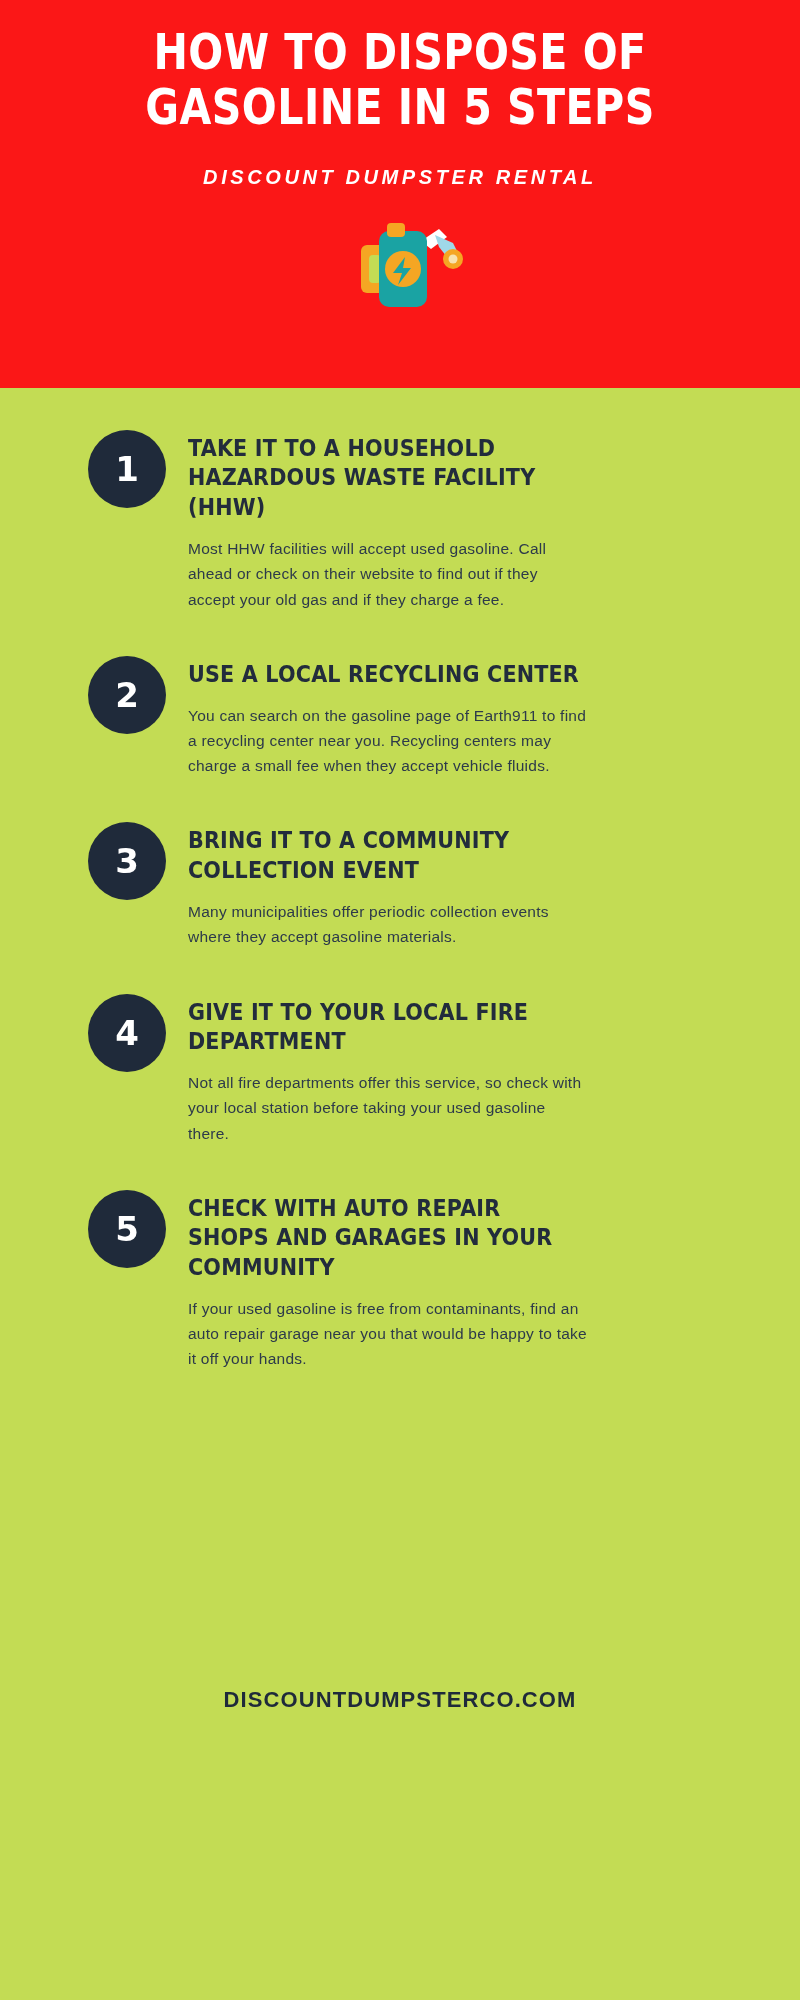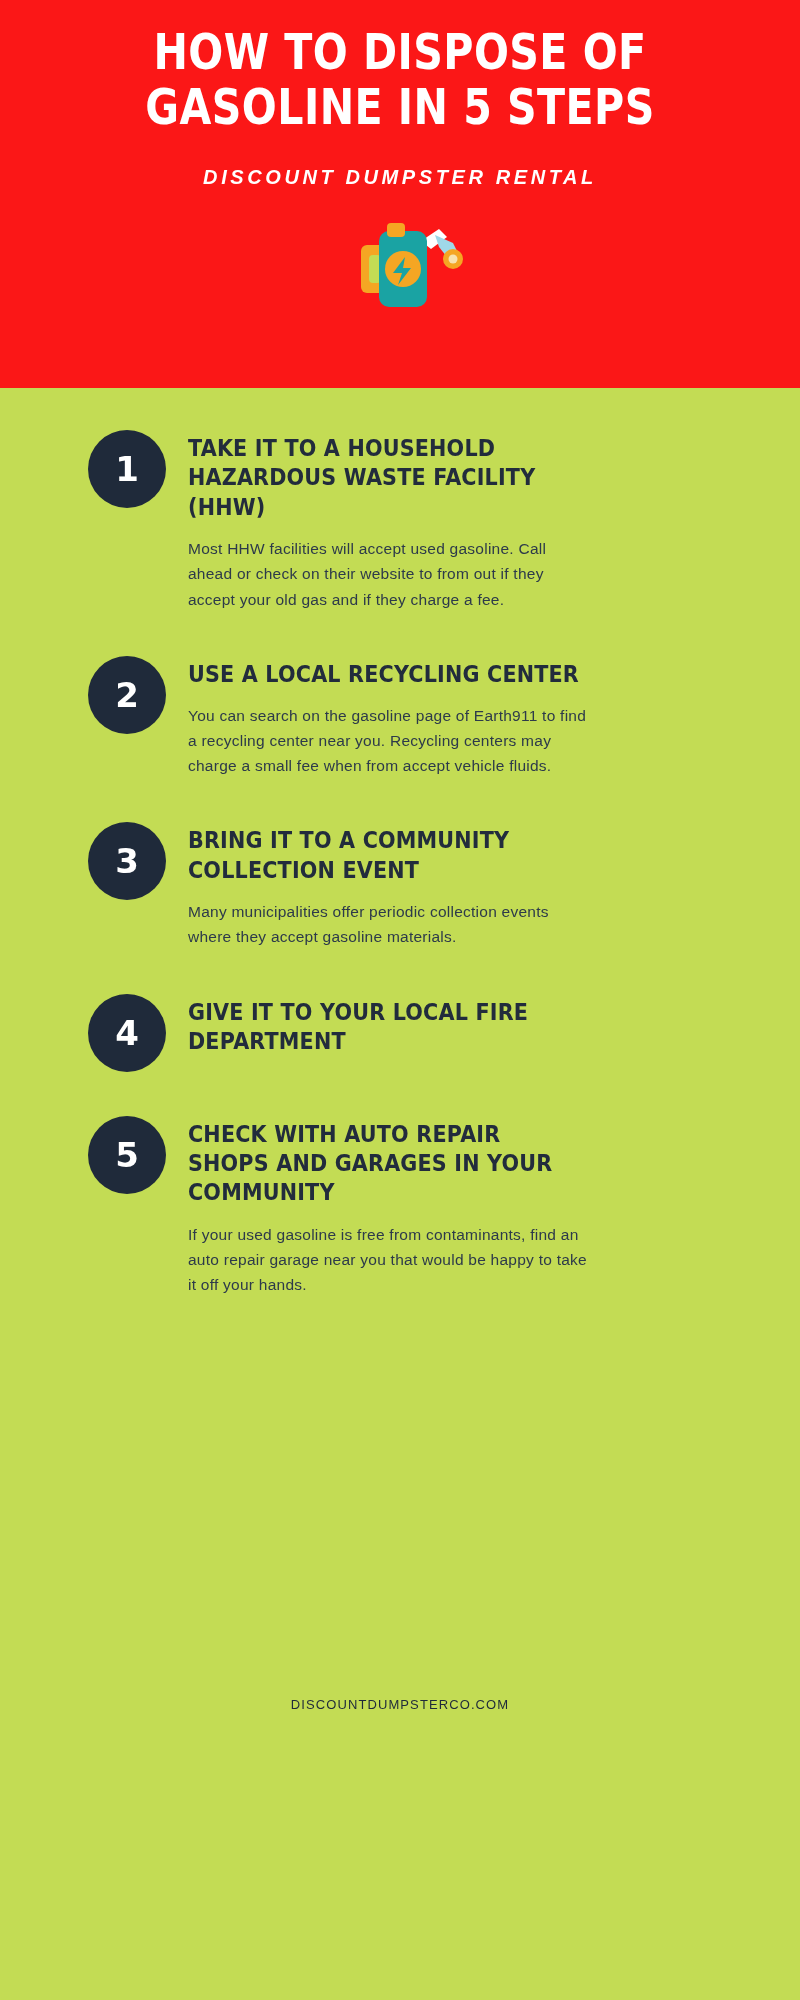--- a/index.html
+++ b/index.html
@@ -117,22 +117,22 @@
   .footer {
     position: absolute;
     left: 0;
     bottom: 52px;
     width: 800px;
     text-align: center;
   }
   .footer-text {
     color: #1f2a3a;
     font-family: "Liberation Sans", sans-serif;
-    font-weight: normal;
-    font-size: 13px;
+    font-weight: bold;
+    font-size: 22px;
     letter-spacing: 1.1px;
     text-transform: uppercase;
   }
 </style>
 </head>
 <body>
 
 <div class="page">
 
   <div class="header">
@@ -155,44 +155,45 @@
       </svg>
     </div>
   </div>
 
   <div class="steps">
 
     <div class="step">
       <div class="badge">1</div>
       <div class="step-body">
         <div class="step-title">TAKE IT TO A HOUSEHOLD HAZARDOUS WASTE FACILITY (HHW)</div>
-        <p class="step-text">Most HHW facilities will accept used gasoline. Call ahead or check on their website to from out if they accept your old gas and if they charge a fee.</p>
+        <p class="step-text">Most HHW facilities will accept used gasoline. Call ahead or check on their website to find out if they accept your old gas and if they charge a fee.</p>
       </div>
     </div>
 
     <div class="step">
       <div class="badge">2</div>
       <div class="step-body">
         <div class="step-title">USE A LOCAL RECYCLING CENTER</div>
-        <p class="step-text">You can search on the gasoline page of Earth911 to find a recycling center near you. Recycling centers may charge a small fee when from accept vehicle fluids.</p>
+        <p class="step-text">You can search on the gasoline page of Earth911 to find a recycling center near you. Recycling centers may charge a small fee when they accept vehicle fluids.</p>
       </div>
     </div>
 
     <div class="step">
       <div class="badge">3</div>
       <div class="step-body">
         <div class="step-title">BRING IT TO A COMMUNITY COLLECTION EVENT</div>
         <p class="step-text">Many municipalities offer periodic collection events where they accept gasoline materials.</p>
       </div>
     </div>
 
     <div class="step">
       <div class="badge">4</div>
       <div class="step-body">
         <div class="step-title">GIVE IT TO YOUR LOCAL FIRE DEPARTMENT</div>
+        <p class="step-text">Not all fire departments offer this service, so check with your local station before taking your used gasoline there.</p>
       </div>
     </div>
 
     <div class="step">
       <div class="badge">5</div>
       <div class="step-body">
         <div class="step-title">CHECK WITH AUTO REPAIR SHOPS AND GARAGES IN YOUR COMMUNITY</div>
         <p class="step-text">If your used gasoline is free from contaminants, find an auto repair garage near you that would be happy to take it off your hands.</p>
       </div>
     </div>

